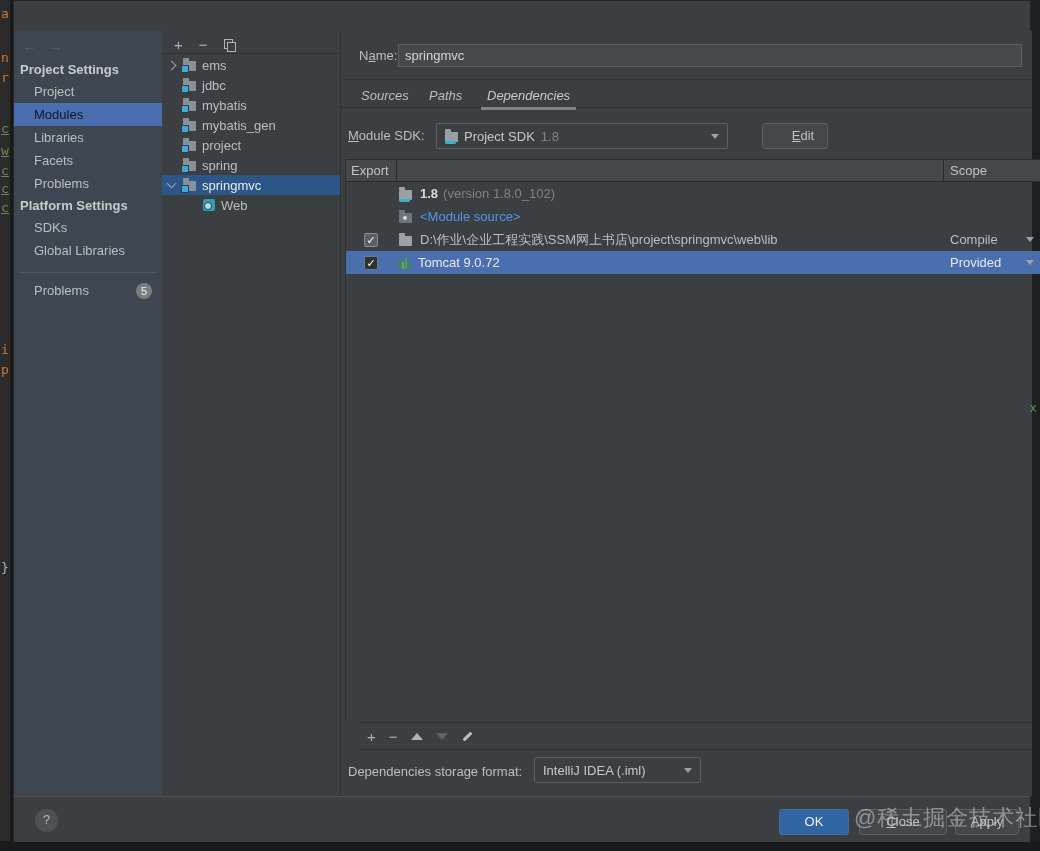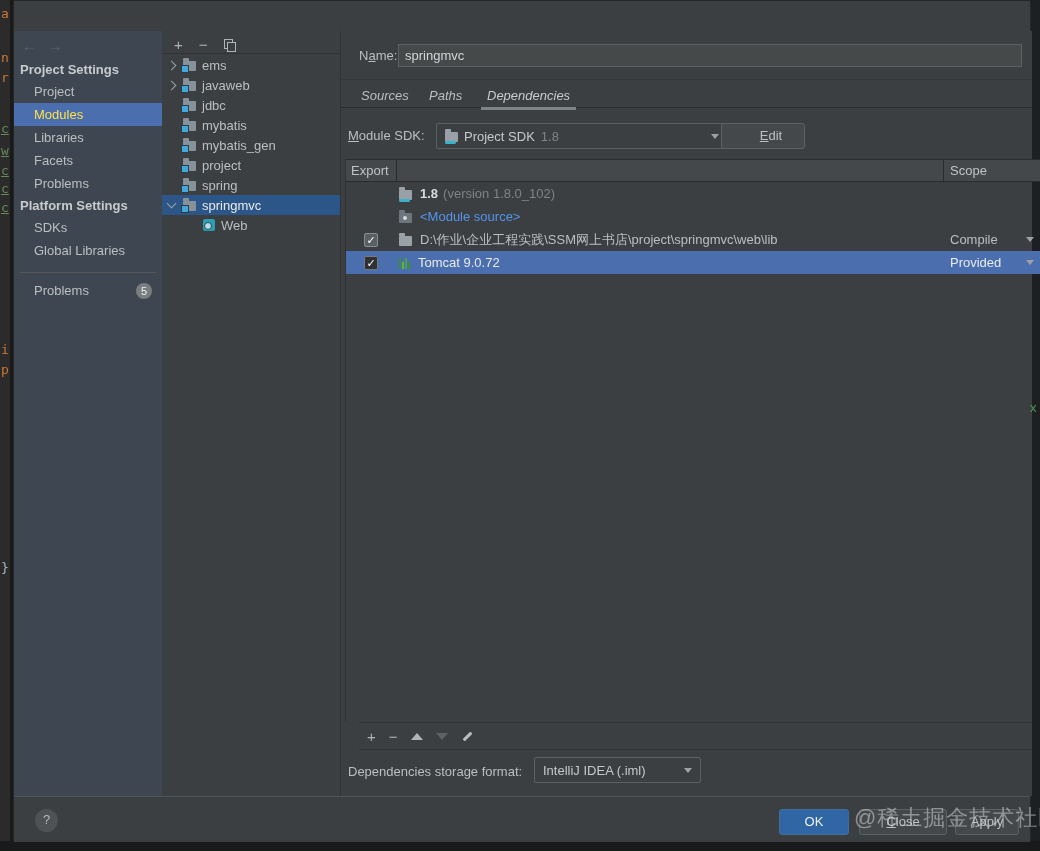--- a/index.html
+++ b/index.html
@@ -27,21 +27,21 @@
   .app-logo::after { content:""; position:absolute; left:3px; bottom:2px; width:6px; height:2px; background:#fff; }
   .title-text { position:absolute; left:40px; top:7px; color:#bbbec0; }
   .close-x { position:absolute; right:22px; top:5px; color:#9da1a4; font-size:17px; cursor:default; }
 
   
   .sidebar { position:absolute; left:0; top:30px; width:148px; height:765px; background:#3e4751; }
   .nav-row { height:28px; padding:8px 0 0 8px; }
   .nav-arrow { display:inline-block; width:22px; color:#5d6266; font-size:15px; line-height:14px; }
   .side-header { height:21px; line-height:21px; padding-left:6px; font-weight:bold; color:#c8cbcd; }
   .side-item { height:23px; line-height:23px; padding-left:20px; color:#bcbfc1; cursor:default; }
-  .side-item.selected { background:#4b6eaf; color:#fde047; }
+  .side-item.selected { background:#4b6eaf; color:#0f172a; }
   .side-sep { margin:10px 6px 6px 6px; border-top:1px solid #55595c; }
   .side-problems { position:relative; height:23px; line-height:23px; padding-left:20px; }
   .badge { position:absolute; right:10px; top:4px; width:16px; height:16px; border-radius:50%; background:#7a7e80; color:#eef1f3; font-size:11px; text-align:center; line-height:16px; }
 
   
   .treepanel { position:absolute; left:148px; top:30px; width:179px; height:765px; background:#3c3f41; border-right:1px solid #323232; }
   .tree-toolbar { height:23px; padding:5px 0 0 12px; border-bottom:1px solid #323232; display:flex; align-items:center; gap:16px; }
   .tb-glyph { color:#afb4b7; font-size:15px; line-height:13px; }
   .icon-copy { position:relative; width:10px; height:11px; }
   .icon-copy::before { content:""; position:absolute; left:0; top:0; width:7px; height:8px; border:1px solid #afb4b7; background:#3c3f41; }
@@ -90,21 +90,21 @@
   .tab.active::after { content:""; position:absolute; left:-6px; right:-6px; bottom:-2px; height:3px; background:#7f8486; }
 
   .sdk-row { position:absolute; left:0; top:92px; width:100%; height:26px; }
   .sdk-label { position:absolute; left:7px; top:5px; }
   .combo { position:absolute; display:flex; align-items:center; background:#3c3f41; border:1px solid #5e6163; border-radius:2px; padding:0 8px; }
   .combo .tri-down { margin-left:auto; }
   .sdk-combo { left:95px; top:0; width:292px; height:26px; gap:6px; }
   .combo-text { color:#c6c9cb; }
   .combo-dim { color:#7f8386; }
   .btn { position:absolute; height:26px; border:1px solid #5e6163; border-radius:3px; background:#45484a; color:#bdc0c2; text-align:center; line-height:24px; cursor:default; }
-  .edit-btn { left:380px; top:0; width:84px;padding-left:16px; }
+  .edit-btn { left:421px; top:0; width:66px;padding-left:16px; }
 
   .tri-down { width:0; height:0; border-left:4px solid transparent; border-right:4px solid transparent; border-top:5px solid #9da1a4; }
   .tri-up { width:0; height:0; border-left:5px solid transparent; border-right:5px solid transparent; border-bottom:6px solid #b0b5b8; }
   .tri-up.big { border-left-width:6px; border-right-width:6px; border-bottom-width:7px; }
   .tri-dn { width:0; height:0; border-left:6px solid transparent; border-right:6px solid transparent; border-top:7px solid #5e6265; }
 
   
   .dep-table { position:absolute; left:4px; top:128px; width:697px; height:563px; border-left:1px solid #323232; }
   .dep-header { position:relative; height:23px; background:#45484a; border-top:1px solid #2b2b2b; border-bottom:1px solid #2b2b2b; line-height:21px; color:#c0c3c5; }
   .dep-header .h-export { position:absolute; left:5px; }
@@ -193,25 +193,20 @@
         <span class="tb-glyph">−</span>
         <span class="icon-copy"></span>
       </div>
       <div class="tree-rows">
         <div class="tree-row">
           <span class="chev right"></span>
           <span class="icon-folder module"></span>
           <span class="tree-label">ems</span>
         </div>
         <div class="tree-row">
-          <span class="chev right"></span>
-          <span class="icon-folder module"></span>
-          <span class="tree-label">javaweb</span>
-        </div>
-        <div class="tree-row">
           <span class="chev-space"></span>
           <span class="icon-folder module"></span>
           <span class="tree-label">jdbc</span>
         </div>
         <div class="tree-row">
           <span class="chev-space"></span>
           <span class="icon-folder module"></span>
           <span class="tree-label">mybatis</span>
         </div>
         <div class="tree-row">

